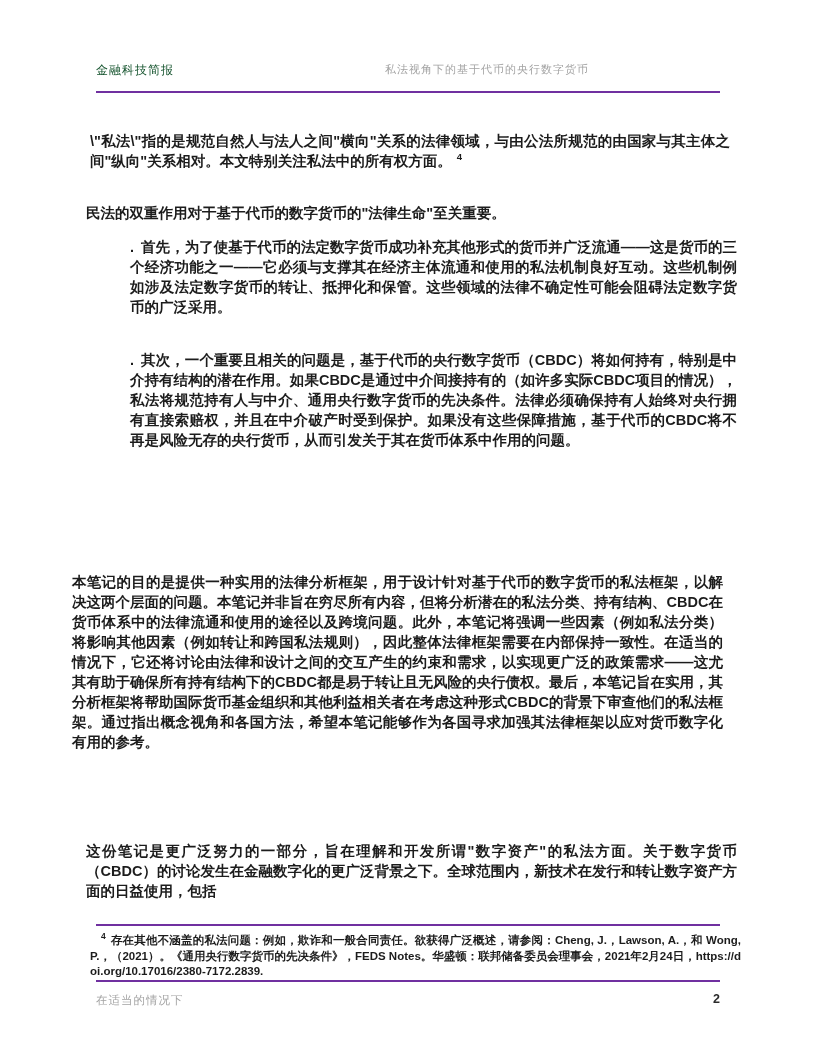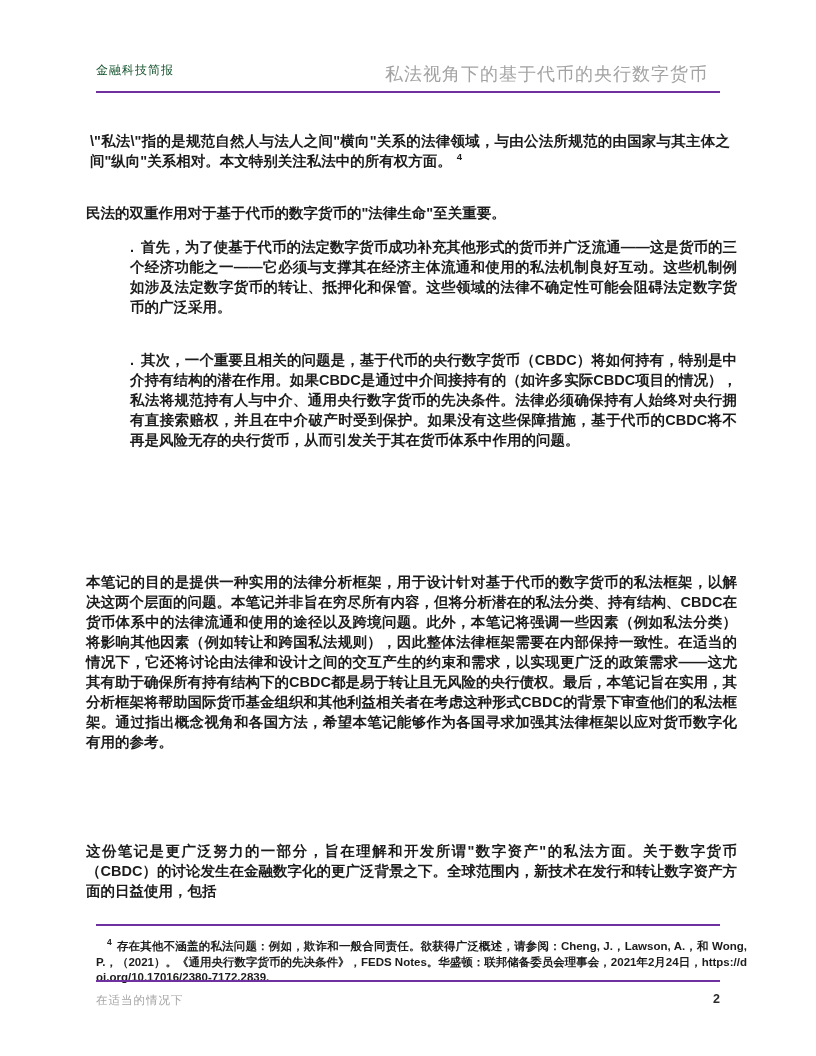--- a/index.html
+++ b/index.html
@@ -21,21 +21,21 @@
     position: absolute;
     left: 96px; top: 62px;
     font-size: 12px;
     color: #14532d;
     letter-spacing: 1px;
     white-space: nowrap;
   }
   .hdr-title {
     position: absolute;
     left: 385px; top: 62px;
-    font-size: 18px;
+    font-size: 11px;
     color: #a3a3a3;
     letter-spacing: 1px;
     white-space: nowrap;
   }
   .rule {
     position: absolute;
     left: 96px;
     width: 624px;
     height: 2px;
     background: #7030a0;
@@ -49,41 +49,41 @@
     font-weight: 600;
     text-align: justify;
     margin: 0;
     color: #1c1c1c;
   }
   .intro { left: 90px; top: 131px; width: 640px; }
   .lead  { left: 86px; top: 203px; width: 651px; }
   .bullet-1 { left: 130px; top: 237px; width: 607px; }
   .bullet-2 { left: 130px; top: 350px; width: 607px; }
   .p-analysis { left: 86px; top: 502px; width: 651px; }
-  .p-purpose  { left: 86px; top: 572px; width: 651px; }
+  .p-purpose  { left: 72px; top: 572px; width: 651px; }
   .p-context  { left: 86px; top: 841px; width: 651px; }
   .bullet-marker { display: inline-block; margin-right: 7px; }
   sup.fnref {
     font-size: 9.5px;
     vertical-align: super;
     line-height: 0;
     margin-left: 5px;
   }
   
   .fn-rule { top: 924px; }
   .footnote {
     position: absolute;
     left: 86px; top: 929px;
     width: 651px;
     font-size: 11.5px;
     line-height: 15.5px;
     font-weight: 600;
     text-align: justify;
     text-indent: 11px;
-    margin: 10px;
+    margin: 4px;
     color: #1c1c1c;
     word-break: break-all;
   }
   .footnote sup.fnref { margin-left: 0; margin-right: 5px; font-size: 8.5px; }
   .doi { word-break: break-all; }
   
   .ftr-rule { top: 980px; }
   .ftr-org {
     position: absolute;
     left: 96px; top: 993px;

